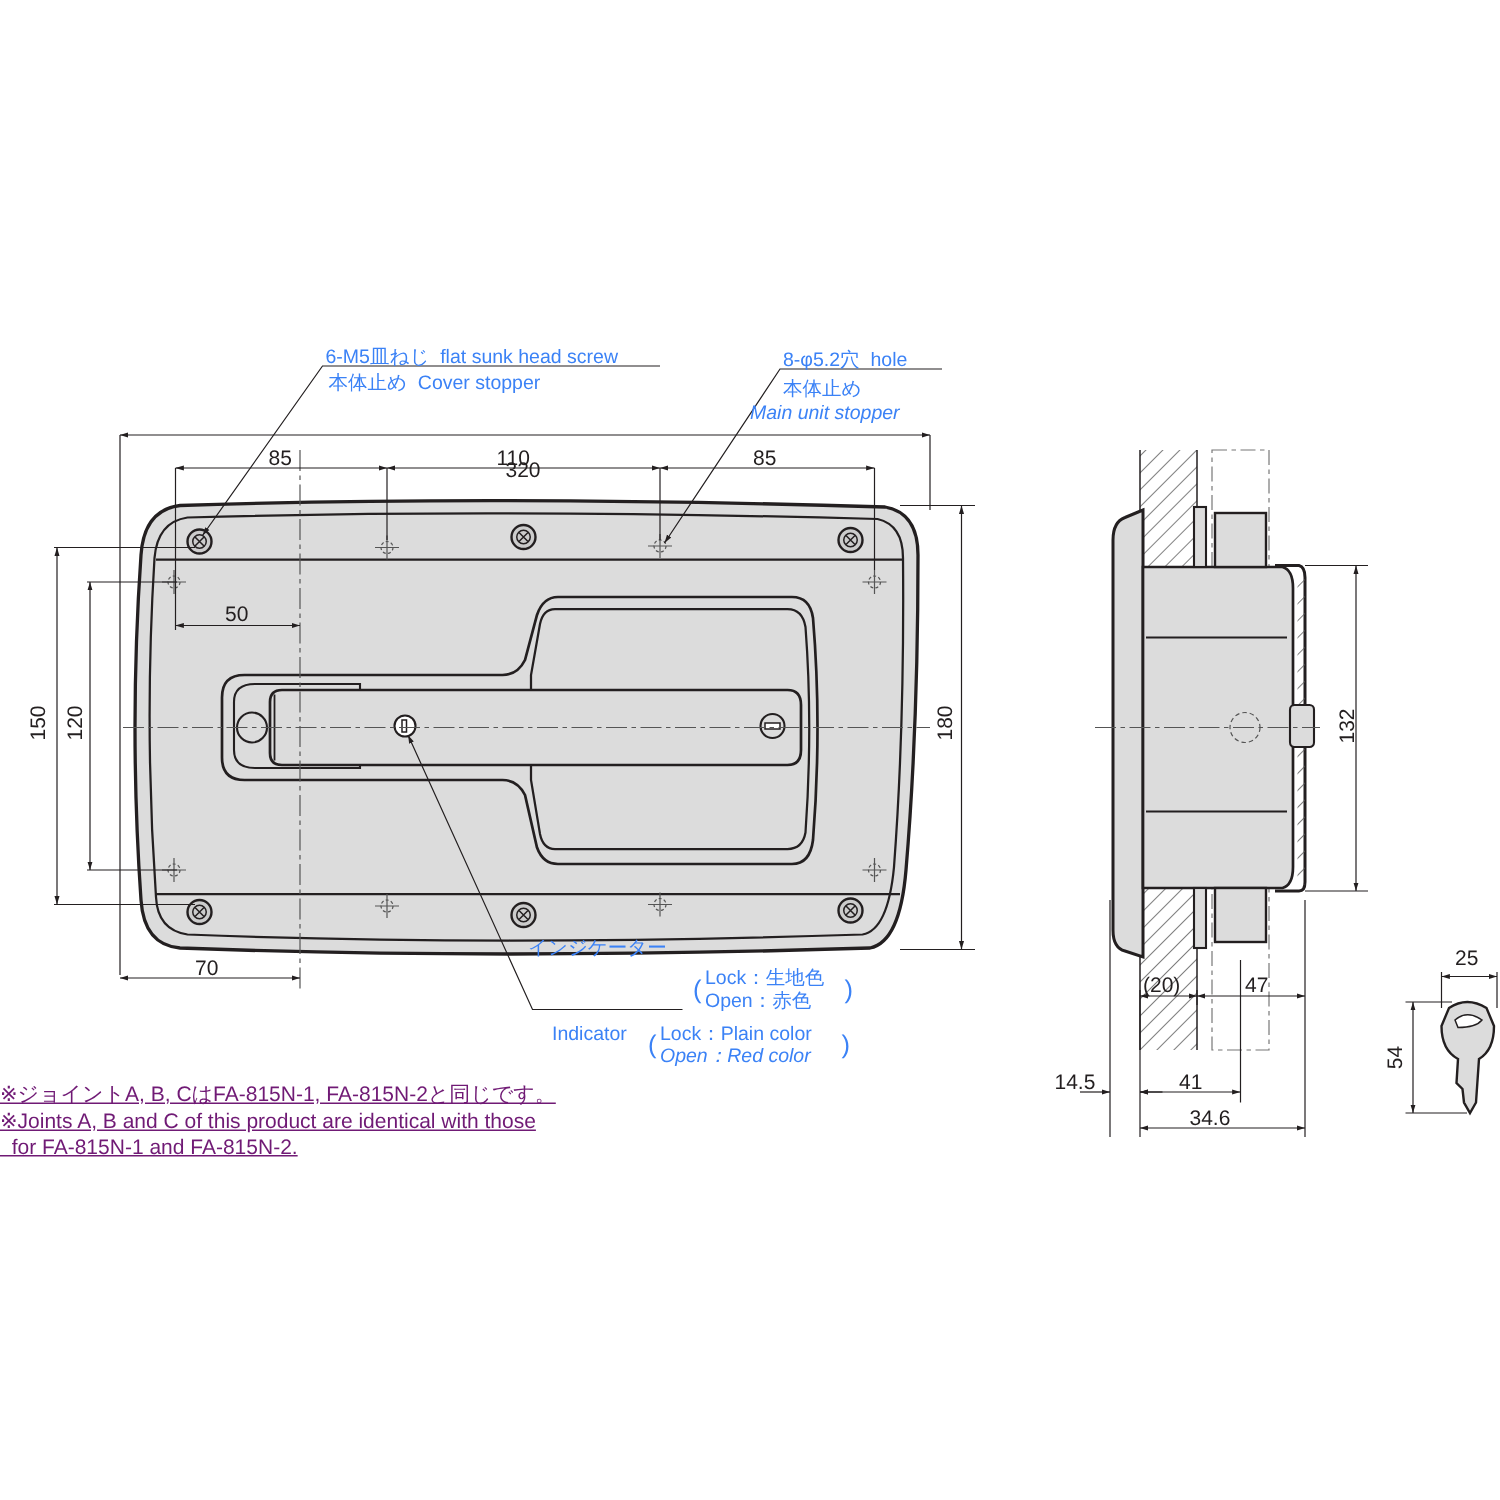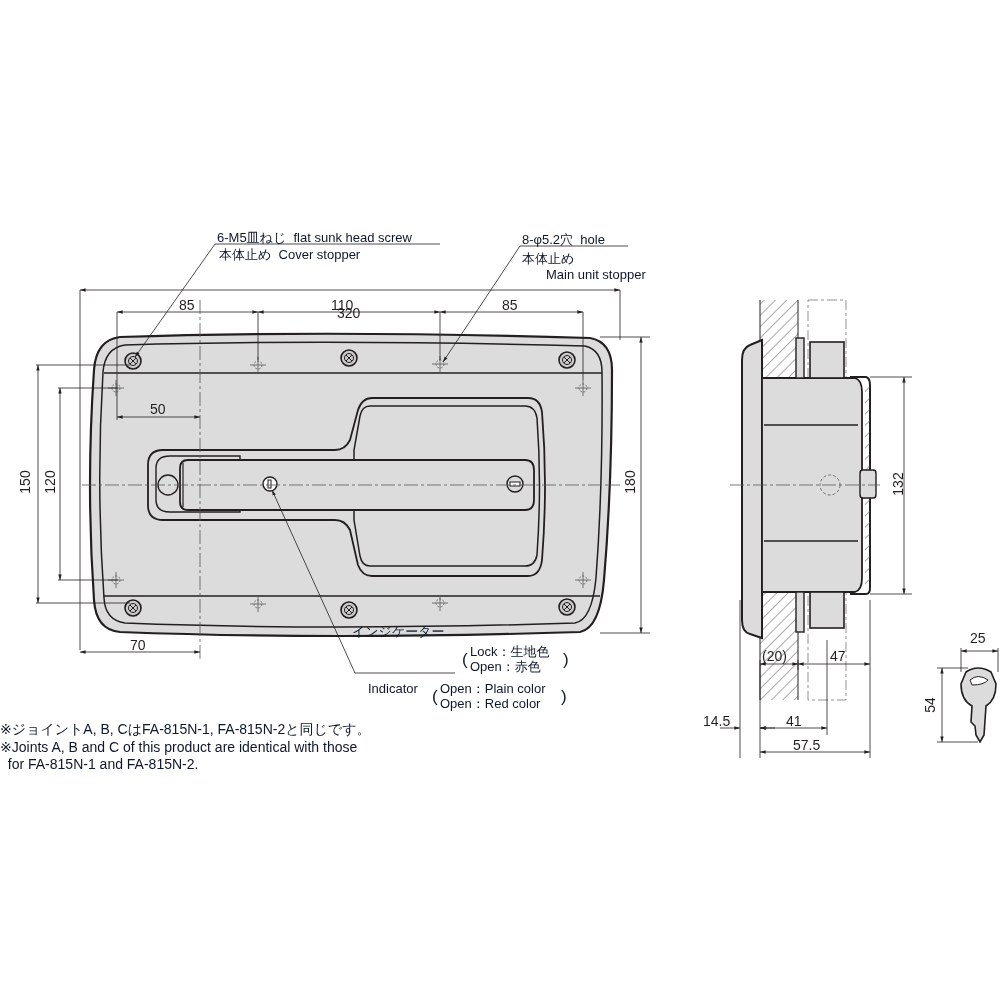--- a/index.html
+++ b/index.html
@@ -1,22 +1,22 @@
 <!DOCTYPE html>
 <html><head>
 <meta charset="utf-8">
 <style>
   html, body { margin:0; padding:0; background:#ffffff; }
   body { width:1000px; height:1000px; position:relative; overflow:hidden;
          font-family:"Liberation Sans", "DejaVu Sans", sans-serif; color:#231f20; }
   svg { position:absolute; left:0; top:0; }
-  .lbl { position:absolute; font-size:13px; line-height:15px; white-space:nowrap; color:#0f172a; }
+  .lbl { position:absolute; font-size:13px; line-height:15px; white-space:nowrap; color:#3b82f6; }
   .dim { position:absolute; font-size:14px; line-height:16px; white-space:nowrap; color:#231f20; }
   .vdim { transform:rotate(-90deg); transform-origin:center center; }
-  .note { position:absolute; font-size:14px; line-height:16px; white-space:nowrap; color:#0f172a; }
+  .note { position:absolute; font-size:14px; line-height:16px; white-space:nowrap; color:#701a75;text-decoration:underline; }
 </style>
 </head>
 <body>
 
 <svg width="1000" height="1000" viewBox="0 0 1000 1000">
   <defs>
     <marker id="arr" viewBox="0 0 10 10" refX="10" refY="5" markerWidth="7" markerHeight="7" orient="auto-start-reverse">
       <path d="M0,2 L10,5 L0,8 z" fill="#231f20"></path>
     </marker>
     <pattern id="hatch" width="8" height="8" patternUnits="userSpaceOnUse" patternTransform="rotate(45)">
@@ -161,49 +161,49 @@
   <span>6-M5皿ねじ</span>&nbsp;&nbsp;<span>flat sunk head screw</span>
 </div>
 <div class="lbl" style="left:219px;top:247px;">
   <span>本体止め</span>&nbsp;&nbsp;<span>Cover stopper</span>
 </div>
 
 <div class="lbl" style="left:522px;top:232px;">
   <span>8-φ5.2穴</span>&nbsp;&nbsp;<span>hole</span>
 </div>
 <div class="lbl" style="left:522px;top:251px;">本体止め</div>
-<div class="lbl" style="left:546px;top:267px;">Main unit stopper</div>
+<div class="lbl" style="left:500px;top:267px;font-style:italic;">Main unit stopper</div>
 
 <div class="dim" style="left:337px;top:273px;margin-top:32px;">320</div>
 <div class="dim" style="left:179px;top:297px;">85</div>
 <div class="dim" style="left:331px;top:297px;">110</div>
 <div class="dim" style="left:502px;top:297px;">85</div>
 <div class="dim" style="left:150px;top:401px;text-align:right;">50</div>
 <div class="dim" style="left:130px;top:637px;">70</div>
 <div class="dim vdim" style="left:13px;top:474px;">150</div>
 <div class="dim vdim" style="left:38px;top:474px;">120</div>
 <div class="dim vdim" style="left:618px;top:474px;">180</div>
 
 <div class="lbl" style="left:352px;top:624px;">インジケーター</div>
 <div class="lbl" style="left:462px;top:643px;font-size:17px;line-height:34px;">(</div>
 <div class="lbl" style="left:470px;top:644px;">Lock：生地色</div>
 <div class="lbl" style="left:470px;top:659px;">Open：赤色</div>
 <div class="lbl" style="left:563px;top:643px;font-size:17px;line-height:34px;">)</div>
 
 <div class="lbl" style="left:368px;top:681px;">Indicator</div>
 <div class="lbl" style="left:432px;top:680px;font-size:17px;line-height:34px;">(</div>
-<div class="lbl" style="left:440px;top:681px;">Open：Plain color</div>
-<div class="lbl" style="left:440px;top:696px;">Open：Red color</div>
+<div class="lbl" style="left:440px;top:681px;">Lock：Plain color</div>
+<div class="lbl" style="left:440px;top:696px;font-style:italic;">Open：Red color</div>
 <div class="lbl" style="left:561px;top:680px;font-size:17px;line-height:34px;">)</div>
 
 <div class="note" style="left:0px;top:721px;">※ジョイントA, B, CはFA-815N-1, FA-815N-2と同じです。</div>
 <div class="note" style="left:0px;top:739px;">※Joints A, B and C of this product are identical with those</div>
 <div class="note" style="left:0px;top:756px;white-space:pre;">  for FA-815N-1 and FA-815N-2.</div>
 
 <div class="dim vdim" style="left:886px;top:476px;">132</div>
 <div class="dim" style="left:762px;top:648px;">(20)</div>
 <div class="dim" style="left:830px;top:648px;">47</div>
 <div class="dim" style="left:703px;top:713px;">14.5</div>
 <div class="dim" style="left:786px;top:713px;">41</div>
-<div class="dim" style="left:793px;top:737px;">57.5</div>
+<div class="dim" style="left:793px;top:737px;">34.6</div>
 
 <div class="dim" style="left:970px;top:630px;">25</div>
 <div class="dim vdim" style="left:922px;top:697px;">54</div>
 
 </body></html>

